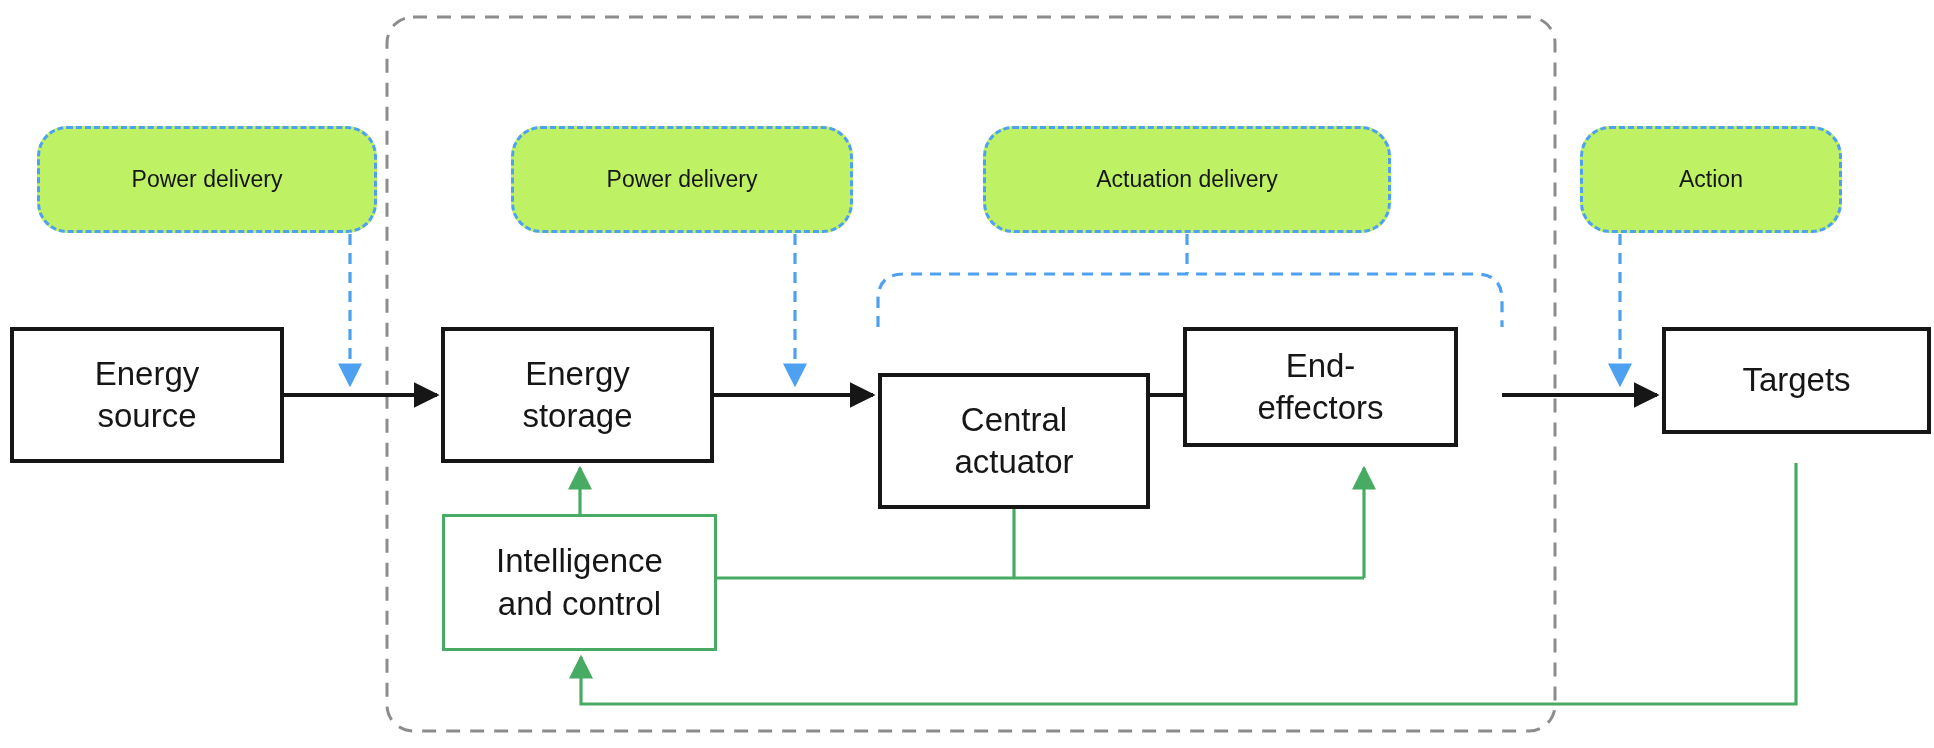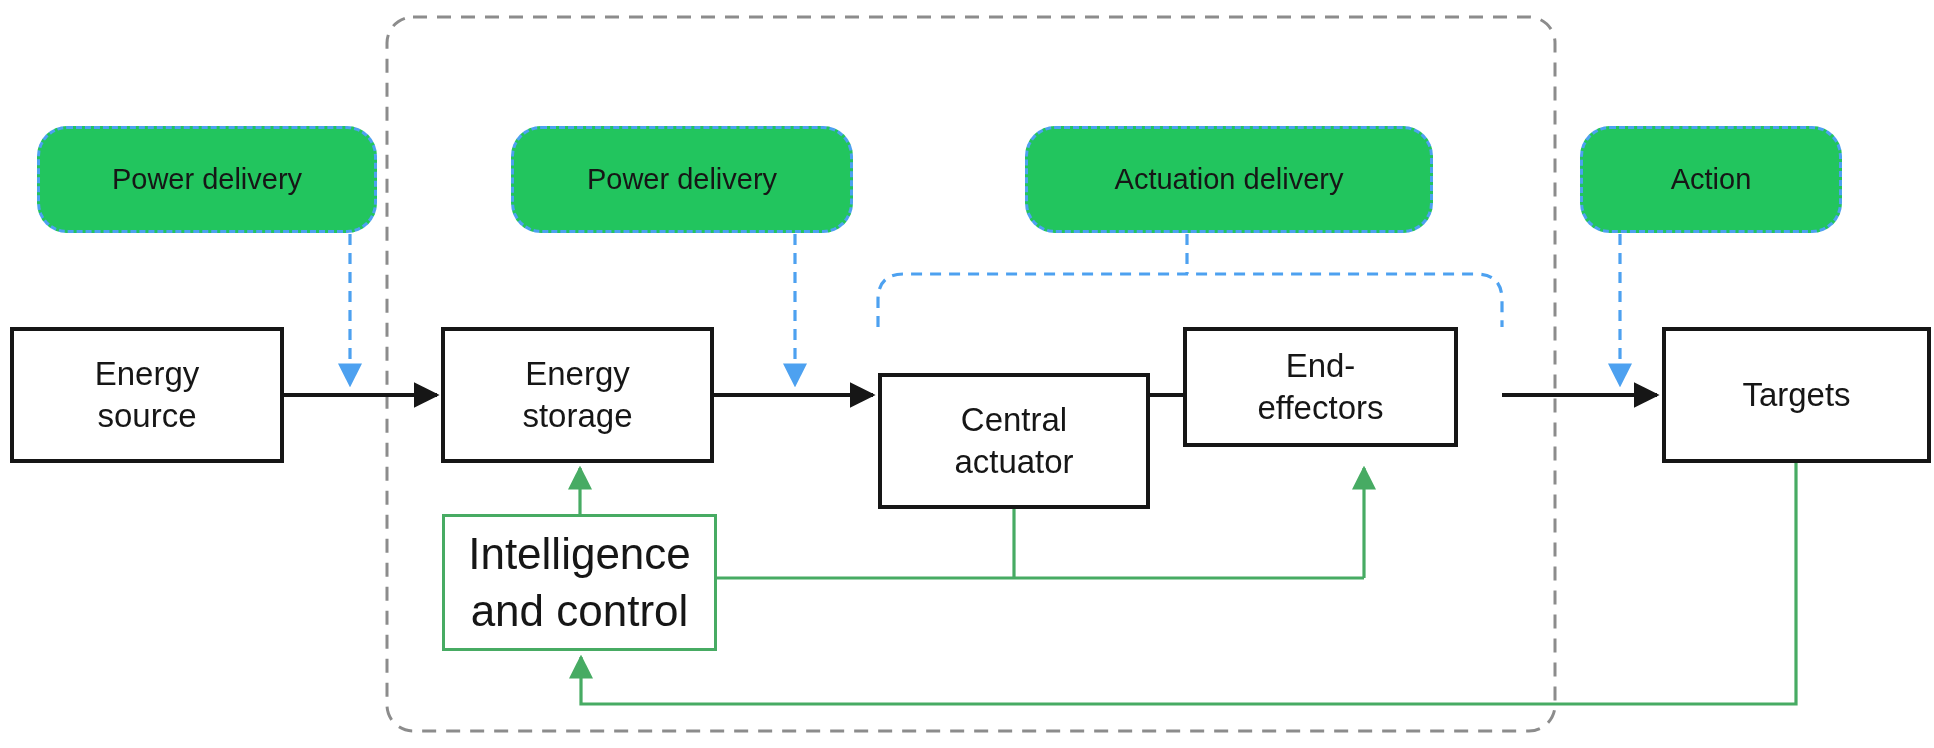--- a/index.html
+++ b/index.html
@@ -27,39 +27,39 @@
     border: 4px solid var(--ink);
     display: flex;
     align-items: center;
     justify-content: center;
     text-align: center;
     font-size: 33px;
     line-height: 1.28;
   }
   .bubble {
     position: absolute;
-    background: #22c55e;
+    background: #bef264;
     border: 3px dashed var(--blue);
     border-radius: 30px;
     display: flex;
     align-items: center;
     justify-content: center;
     text-align: center;
-    font-size: 29px;
+    font-size: 23px;
     line-height: 1.25;
   }
   .green-box {
     position: absolute;
     background: #ffffff;
     border: 3px solid var(--green);
     display: flex;
     align-items: center;
     justify-content: center;
     text-align: center;
-    font-size: 44px;
+    font-size: 33px;
     line-height: 1.28;
   }
   .txt { white-space: pre-line; }
   .title {
     position: absolute;
     left: 387px;
     top: 46px;
     width: 1168px;
     text-align: center;
     font-size: 34px;
@@ -112,21 +112,21 @@
     <path class="st-green" d="M1796,463 L1796,704 L581,704 L581,657" marker-end="url(#ah-green)"></path>
   </svg>
 
 
   <div class="bubble" style="left:37px; top:126px; width:340px; height:107px;">
     <span class="txt">Power delivery</span>
   </div>
   <div class="bubble" style="left:511px; top:126px; width:342px; height:107px;">
     <span class="txt">Power delivery</span>
   </div>
-  <div class="bubble" style="left:1025px; top:126px; width:408px; height:107px;">
+  <div class="bubble" style="left:983px; top:126px; width:408px; height:107px;">
     <span class="txt">Actuation delivery</span>
   </div>
   <div class="bubble" style="left:1580px; top:126px; width:262px; height:107px;">
     <span class="txt">Action</span>
   </div>
 
   <div class="node" style="left:10px; top:327px; width:274px; height:136px;">
     <span class="txt">Energy
 source</span>
   </div>
@@ -135,21 +135,21 @@
 storage</span>
   </div>
   <div class="node" style="left:878px; top:327px; width:272px; height:136px;margin-top:46px;">
     <span class="txt">Central
 actuator</span>
   </div>
   <div class="node" style="left:1183px; top:327px; width:275px; height:120px;">
     <span class="txt">End-
 effectors</span>
   </div>
-  <div class="node" style="left:1662px; top:327px; width:269px; height:136px;">
+  <div class="node" style="left:1662px; top:327px; width:269px; height:107px;">
     <span class="txt">Targets</span>
   </div>
 
   <div class="green-box" style="left:442px; top:514px; width:275px; height:137px;">
     <span class="txt">Intelligence
 and control</span>
   </div>
 
 </div>
 

